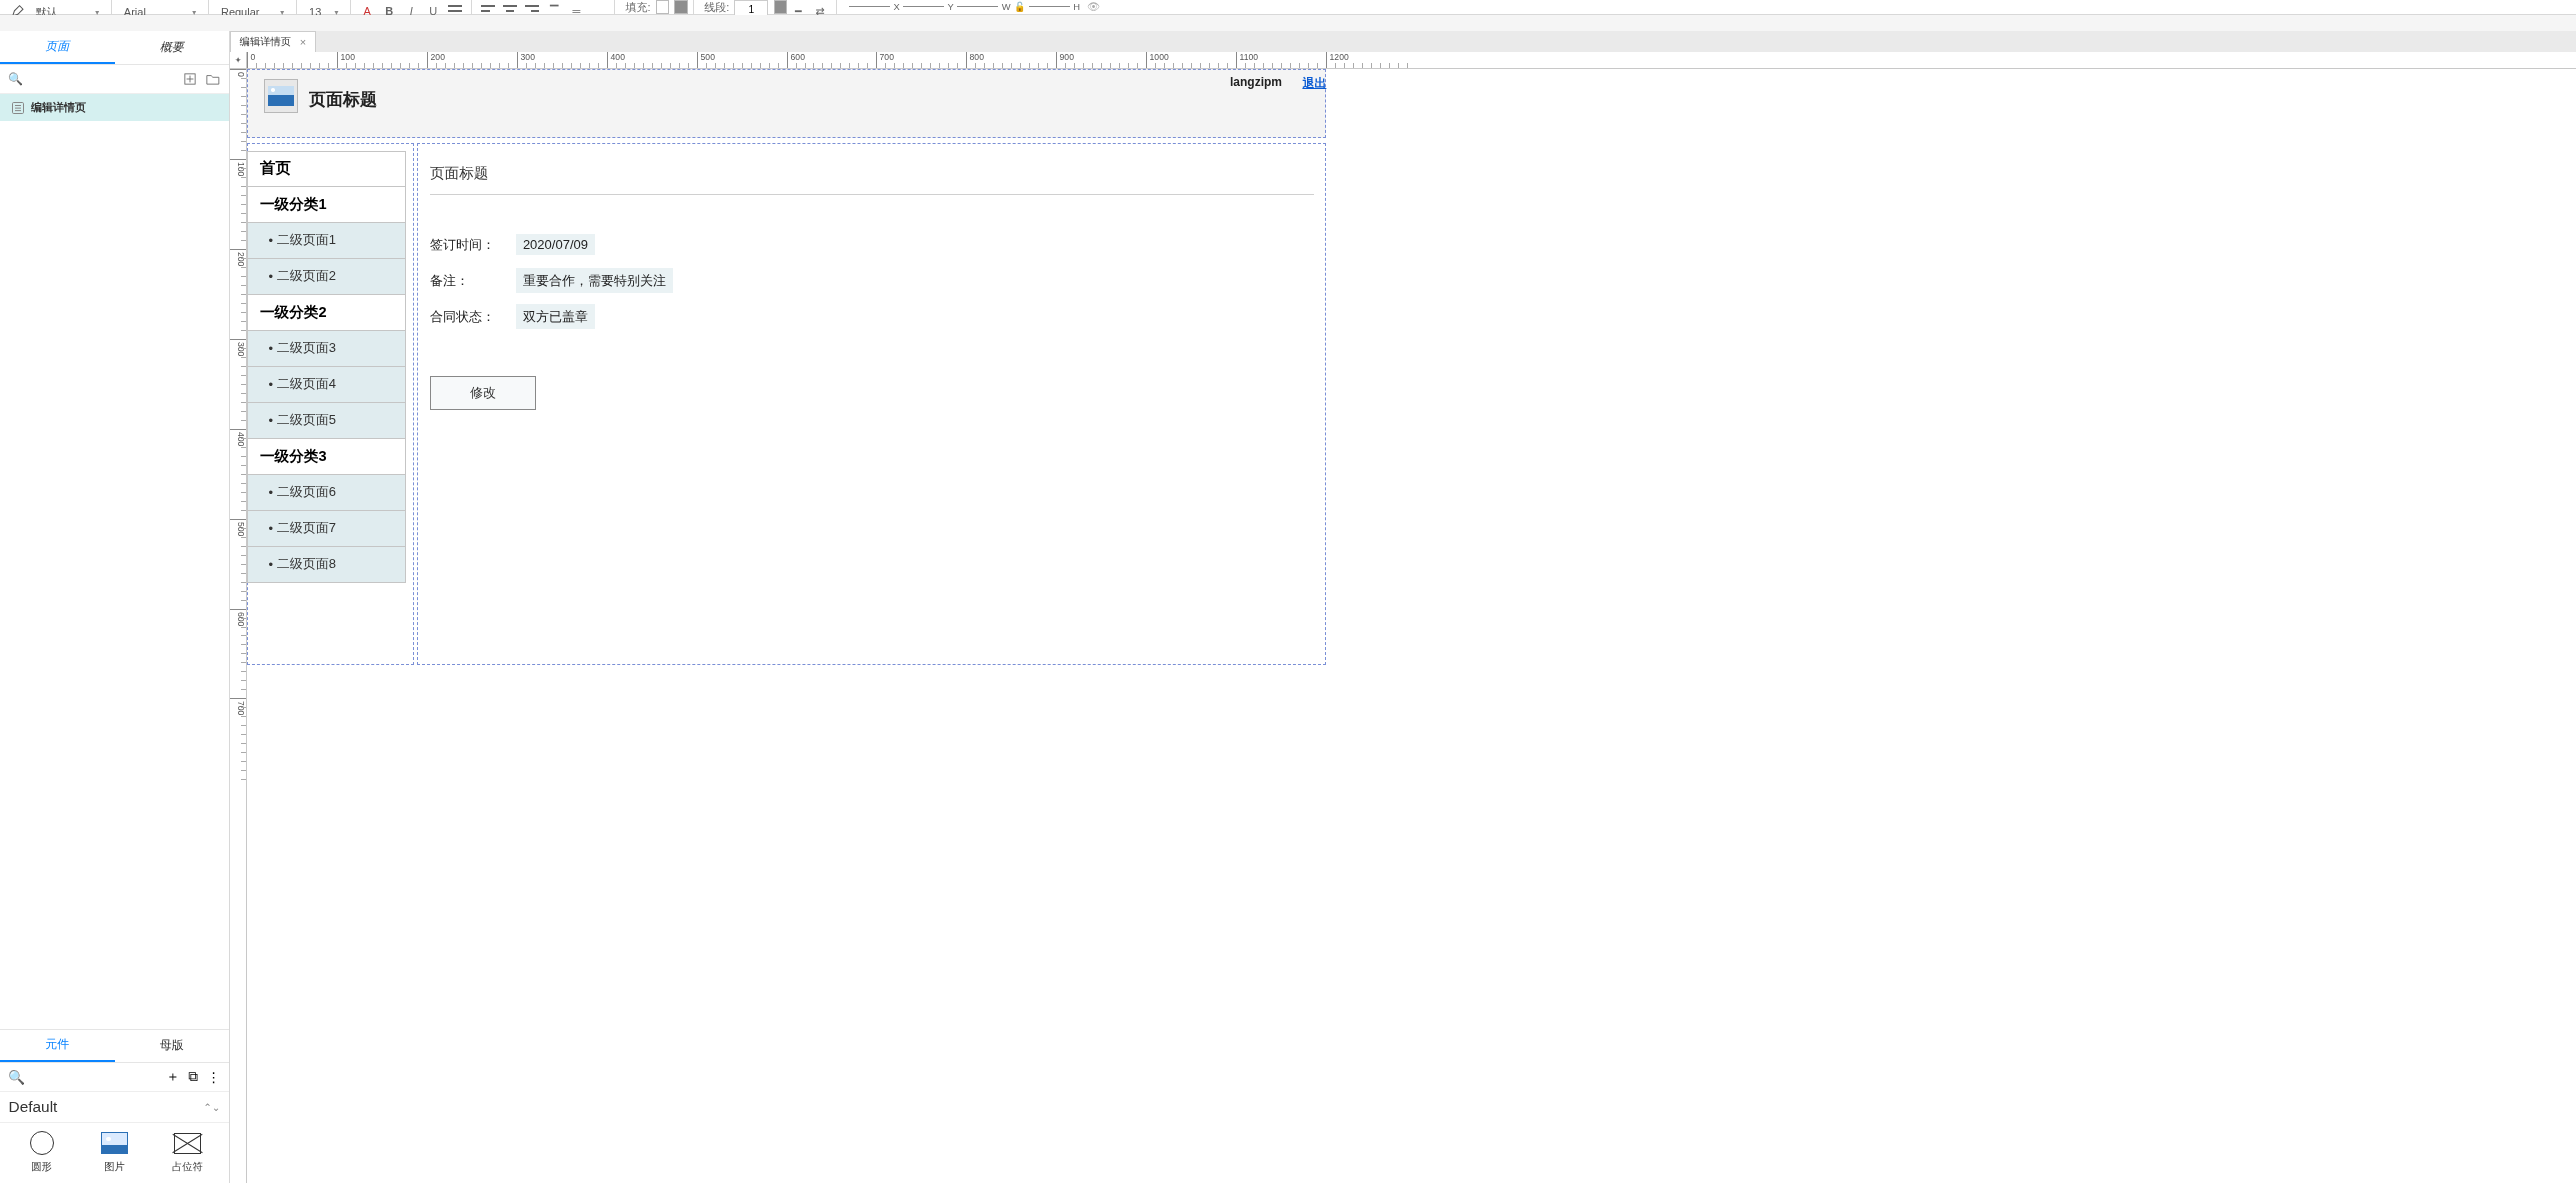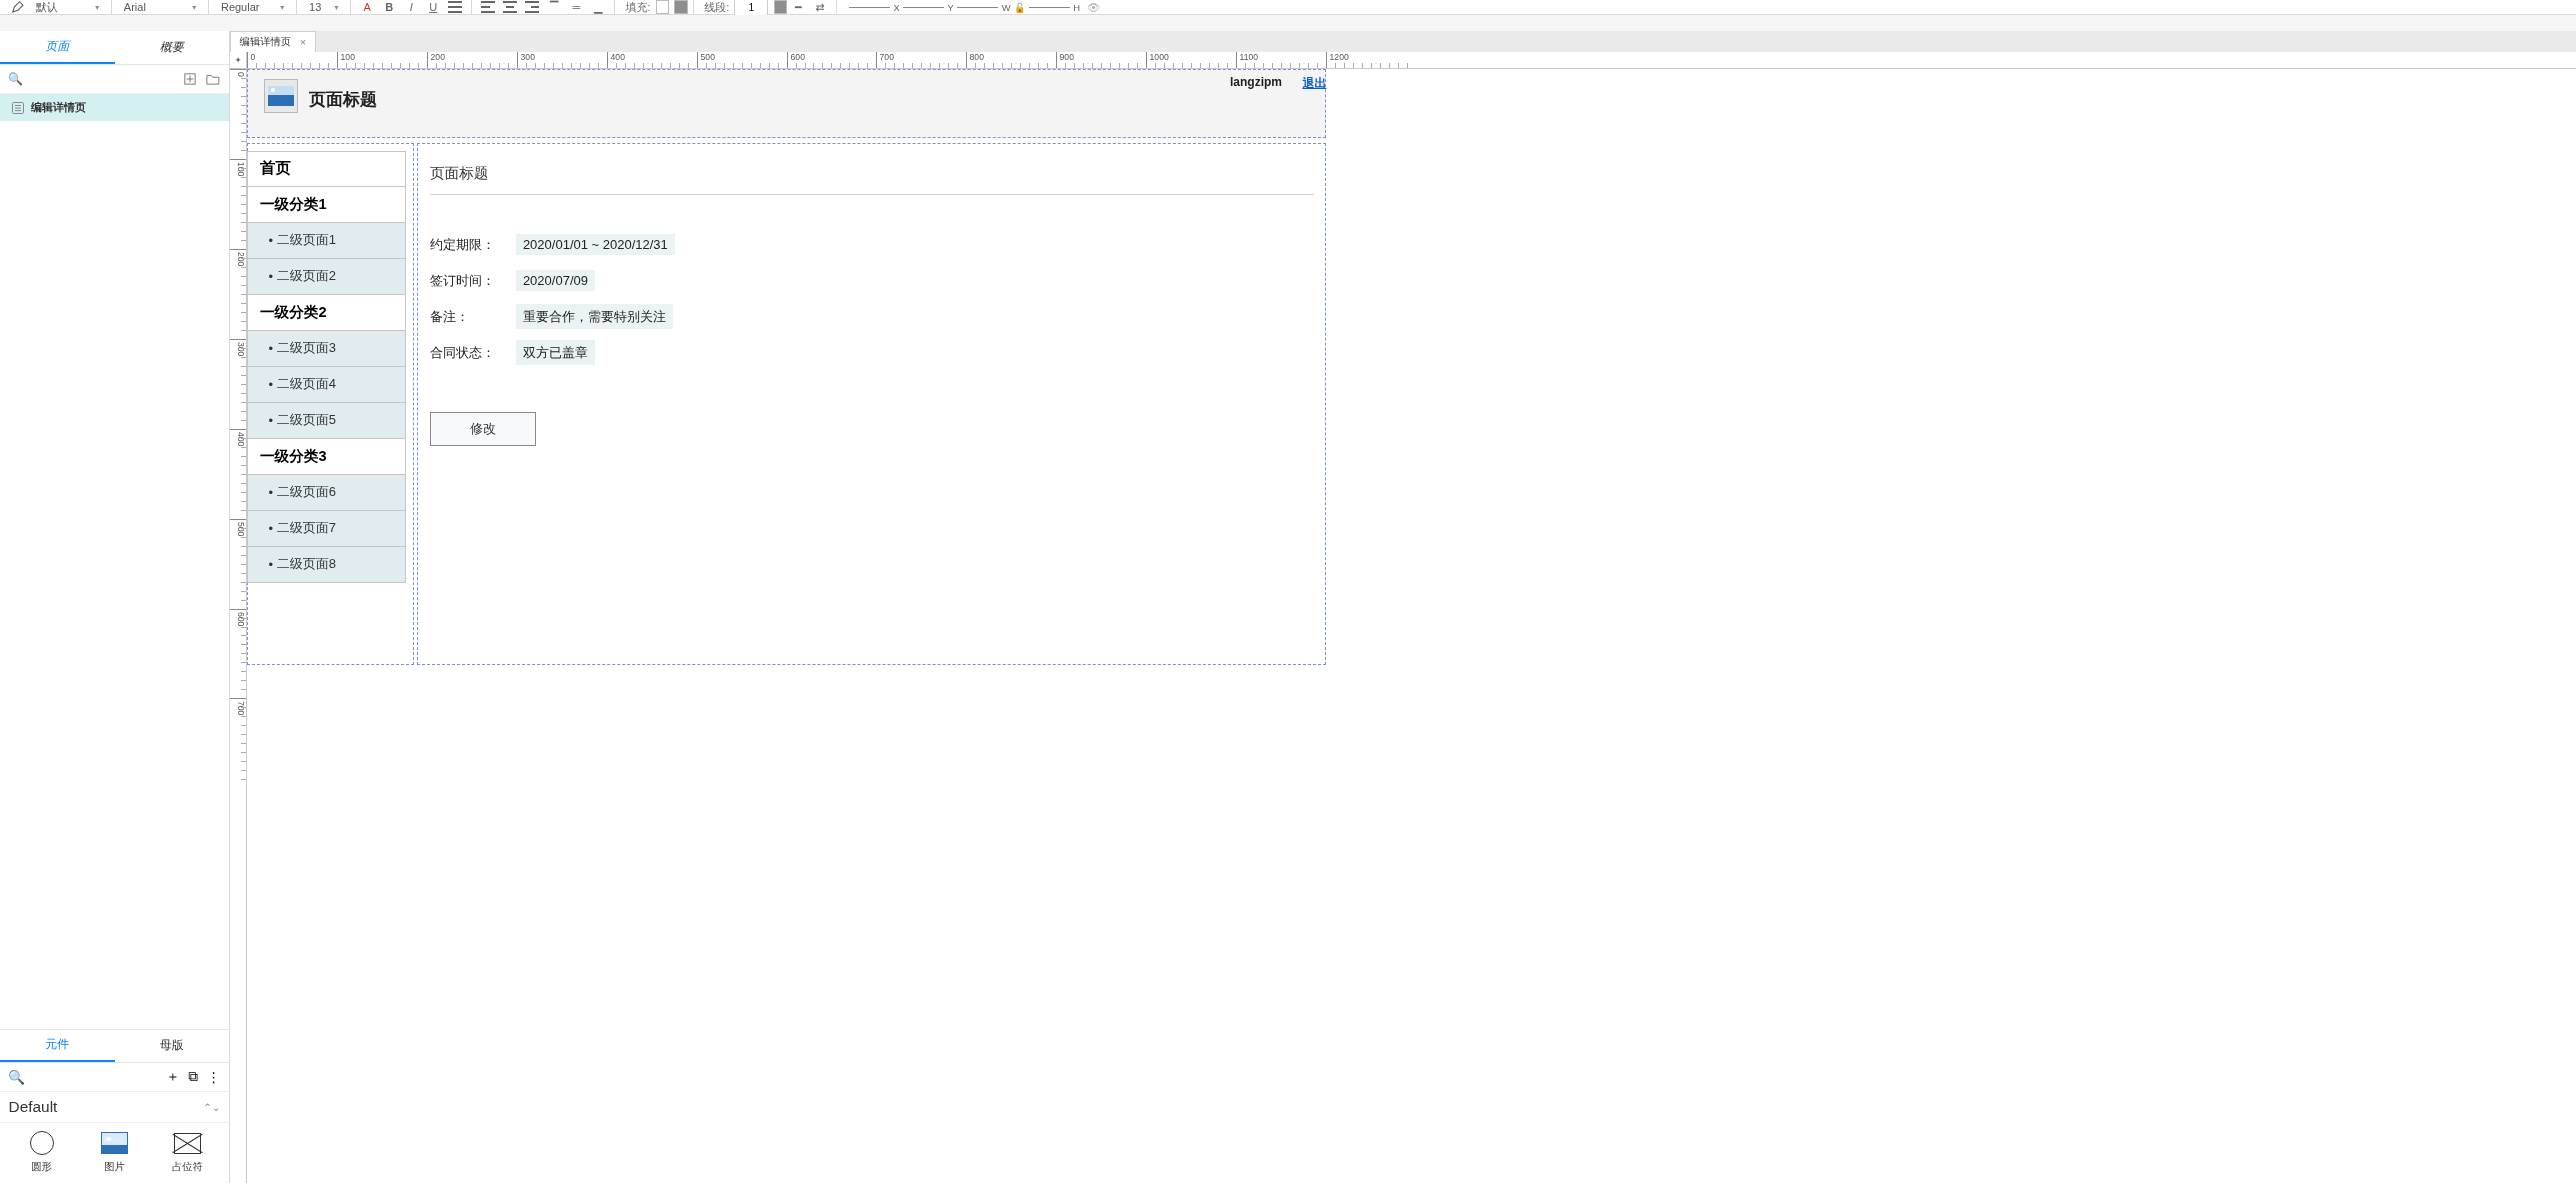--- a/index.html
+++ b/index.html
@@ -1,19 +1,19 @@
 <!DOCTYPE html>
 <html style="font-size:13.7px"><head>
 <meta charset="utf-8">
 <style>
 * { margin: 0; padding: 0; box-sizing: border-box; font-family: Arial, "Microsoft YaHei", sans-serif; }
 body { background: #f5f5f5; overflow: hidden; }
 
 
-.toolbar { height: 15px; background: #fff; border-bottom: 0.9px solid #d8d8d8; display: flex; align-items: center; padding: 0 6.9px; font-size: 11px; color: #555; }
+.toolbar { height: 15px; background: #fff; border-bottom: 0.9px solid #d8d8d8; display: flex; align-items: flex-start; padding: 0 6.9px; font-size: 11px; color: #555; }
 .toolbar .sep { width: 0.9px; height: 20.6px; background: #d8d8d8; margin: 0 5.1px; }
 .tb-select { display: flex; align-items: center; padding: 0 6.9px; height: 24px; min-width: 77px; justify-content: space-between; }
 .tb-select .caret { font-size: 7.7px; color: #888; }
 .tb-icon { width: 22px; height: 22px; display: flex; align-items: center; justify-content: center; color: #666; cursor: pointer; }
 .tb-label { margin: 0 5.1px; color: #666; }
 .tb-swatch { width: 13.7px; height: 13.7px; border: 0.9px solid #bbb; }
 .tb-input { width: 34px; height: 19px; border: 0.9px solid #ccc; text-align: center; font-size: 10.3px; }
 .xywh { display: flex; align-items: center; gap: 3.4px; margin-left: 6.9px; }
 .xywh .lbl { font-size: 9.4px; color: #666; }
 .xywh .underline { display:inline-block; width:41px; border-bottom:0.9px solid #888; text-align:center; font-size:9.4px; color:#333; }
@@ -543,24 +543,20 @@
                 <span>二级页面8</span>
               </div>
           </div>
         </div>
 
         <div class="dotframe" style="top:74px; left:170px; width:909px; height:522px; background-color:transparent"></div>
         <div class="content-frame">
           <div class="content-inner" style="padding-left:12px; padding-right:12px">
             <div class="page-heading">页面标题</div>
             <div class="field-row">
-              <span class="lbl">约定期限：</span>
-              <span class="val">2020/01/01 ~ 2020/12/31</span>
-            </div>
-            <div class="field-row">
               <span class="lbl">签订时间：</span>
               <span class="val">2020/07/09</span>
             </div>
             <div class="field-row">
               <span class="lbl">备注：</span>
               <span class="val">重要合作，需要特别关注</span>
             </div>
             <div class="field-row">
               <span class="lbl">合同状态：</span>
               <span class="val">双方已盖章</span>

